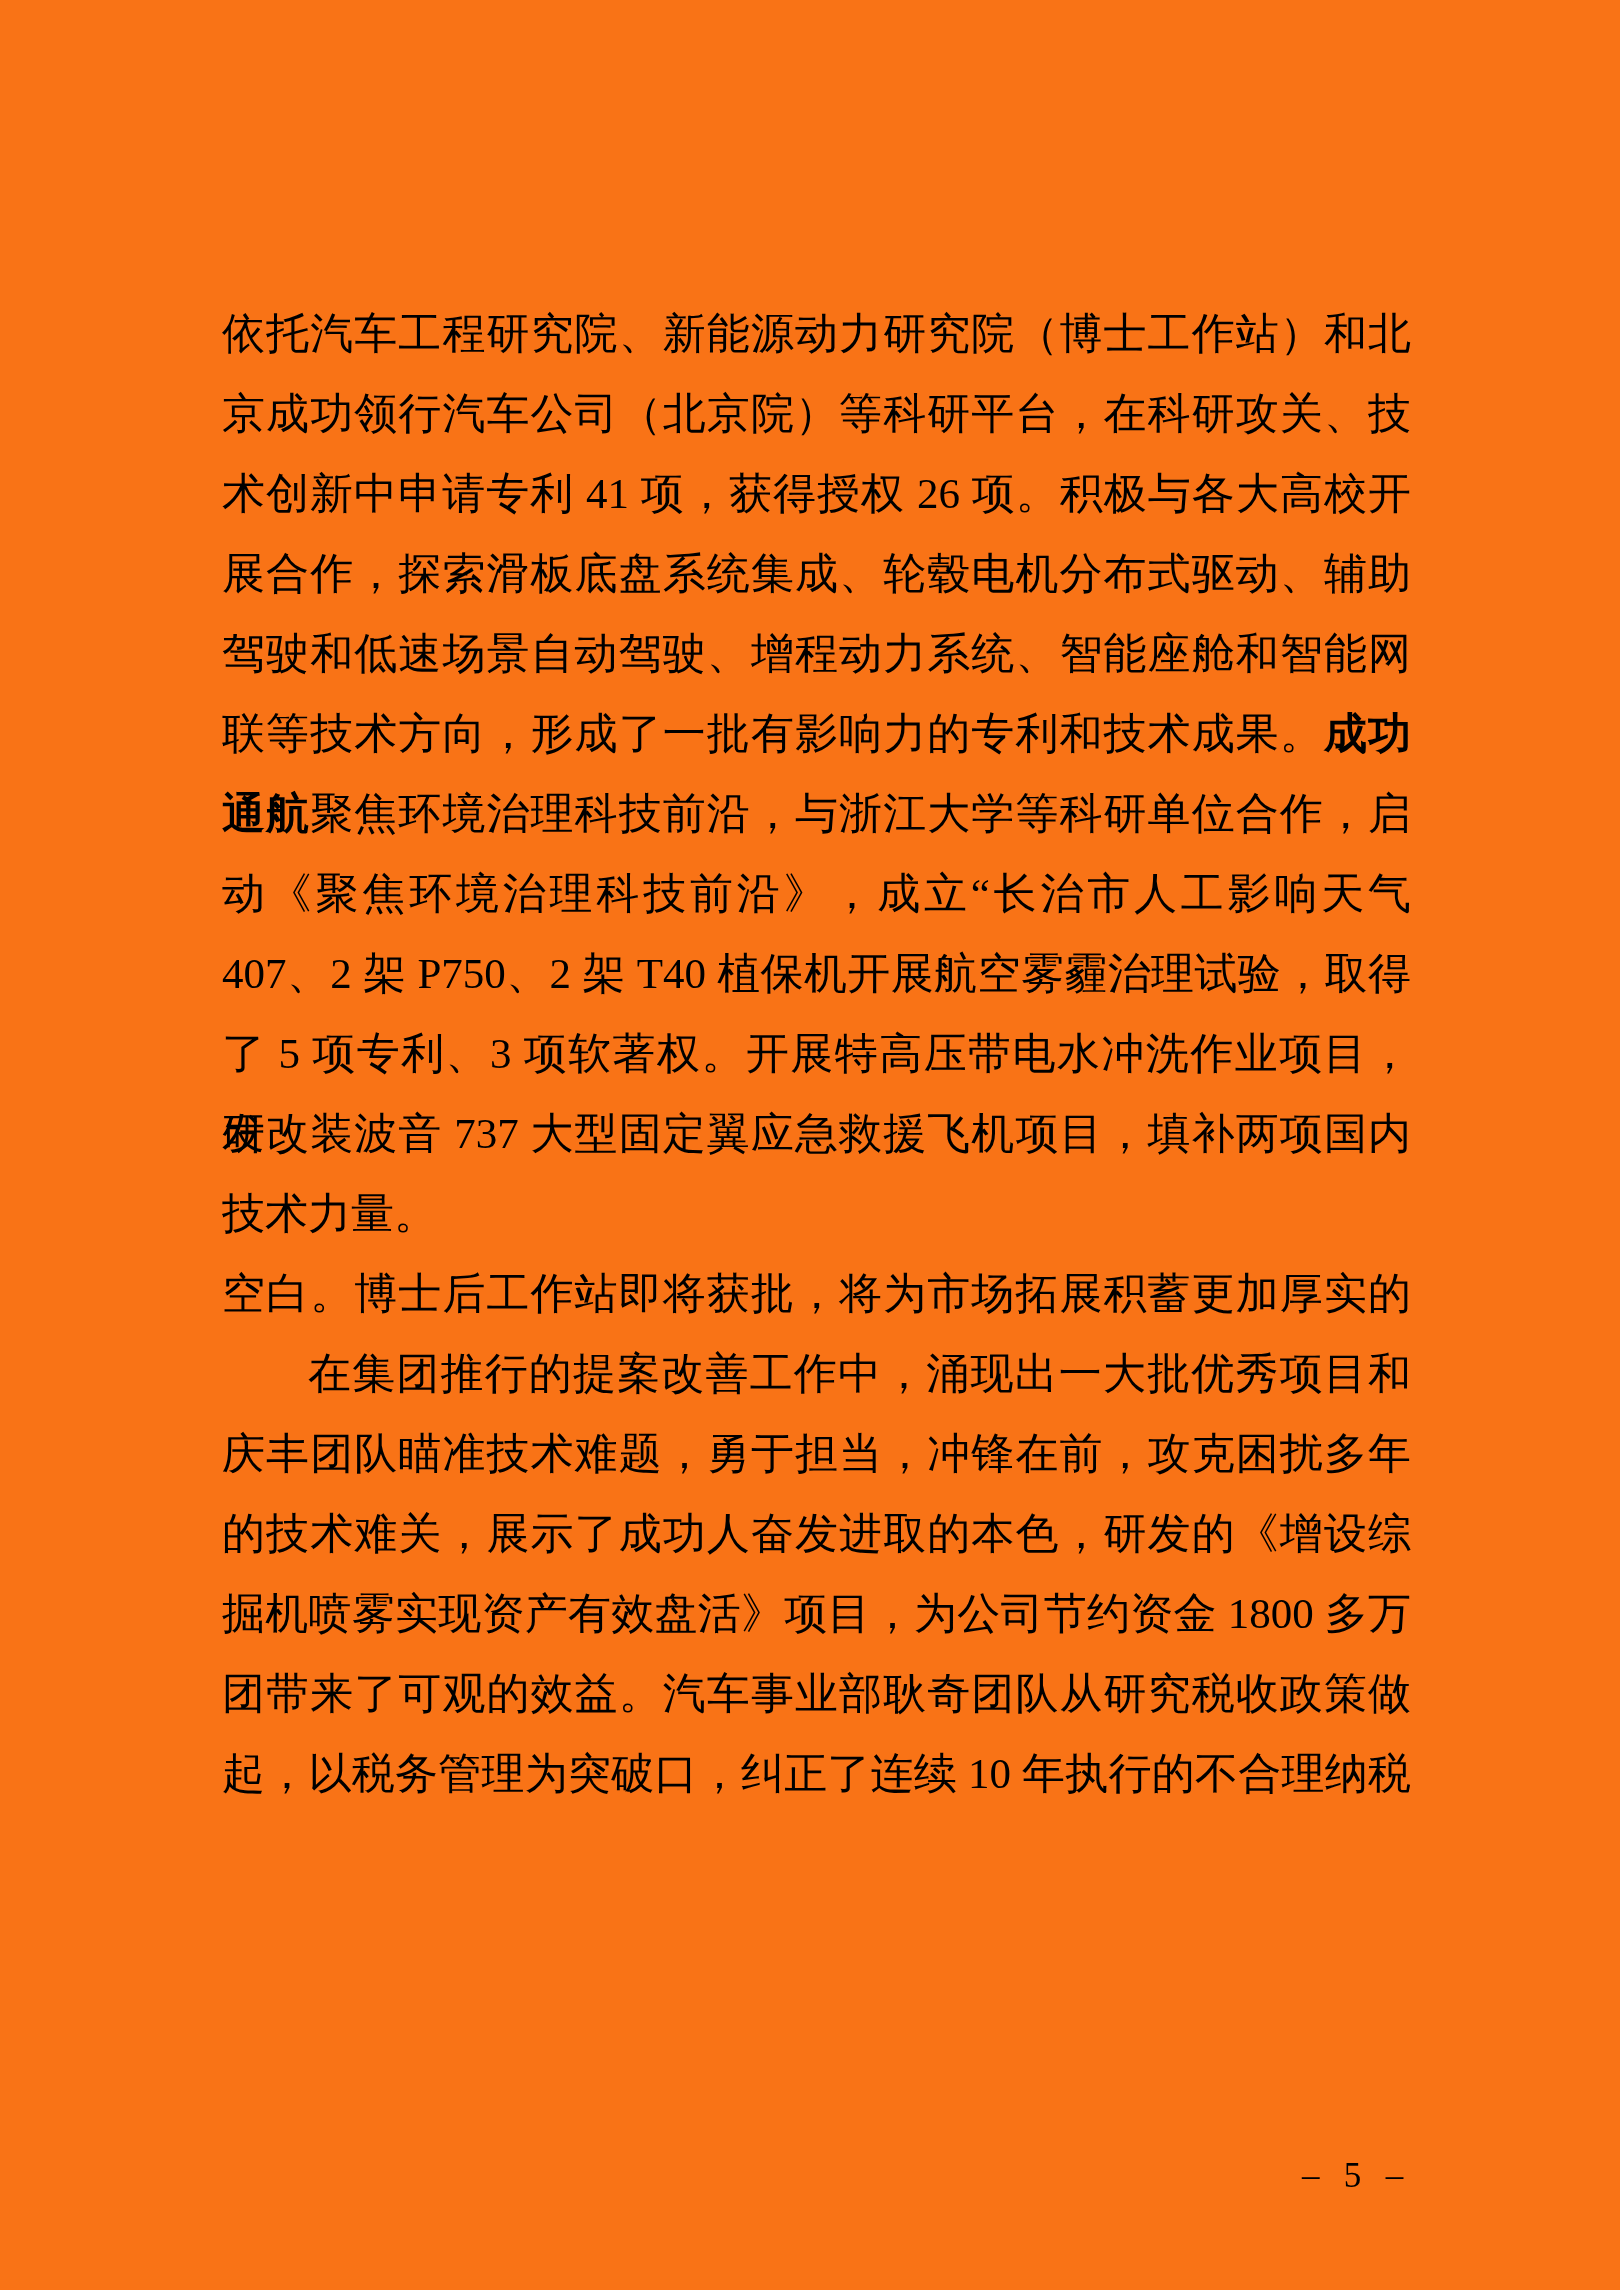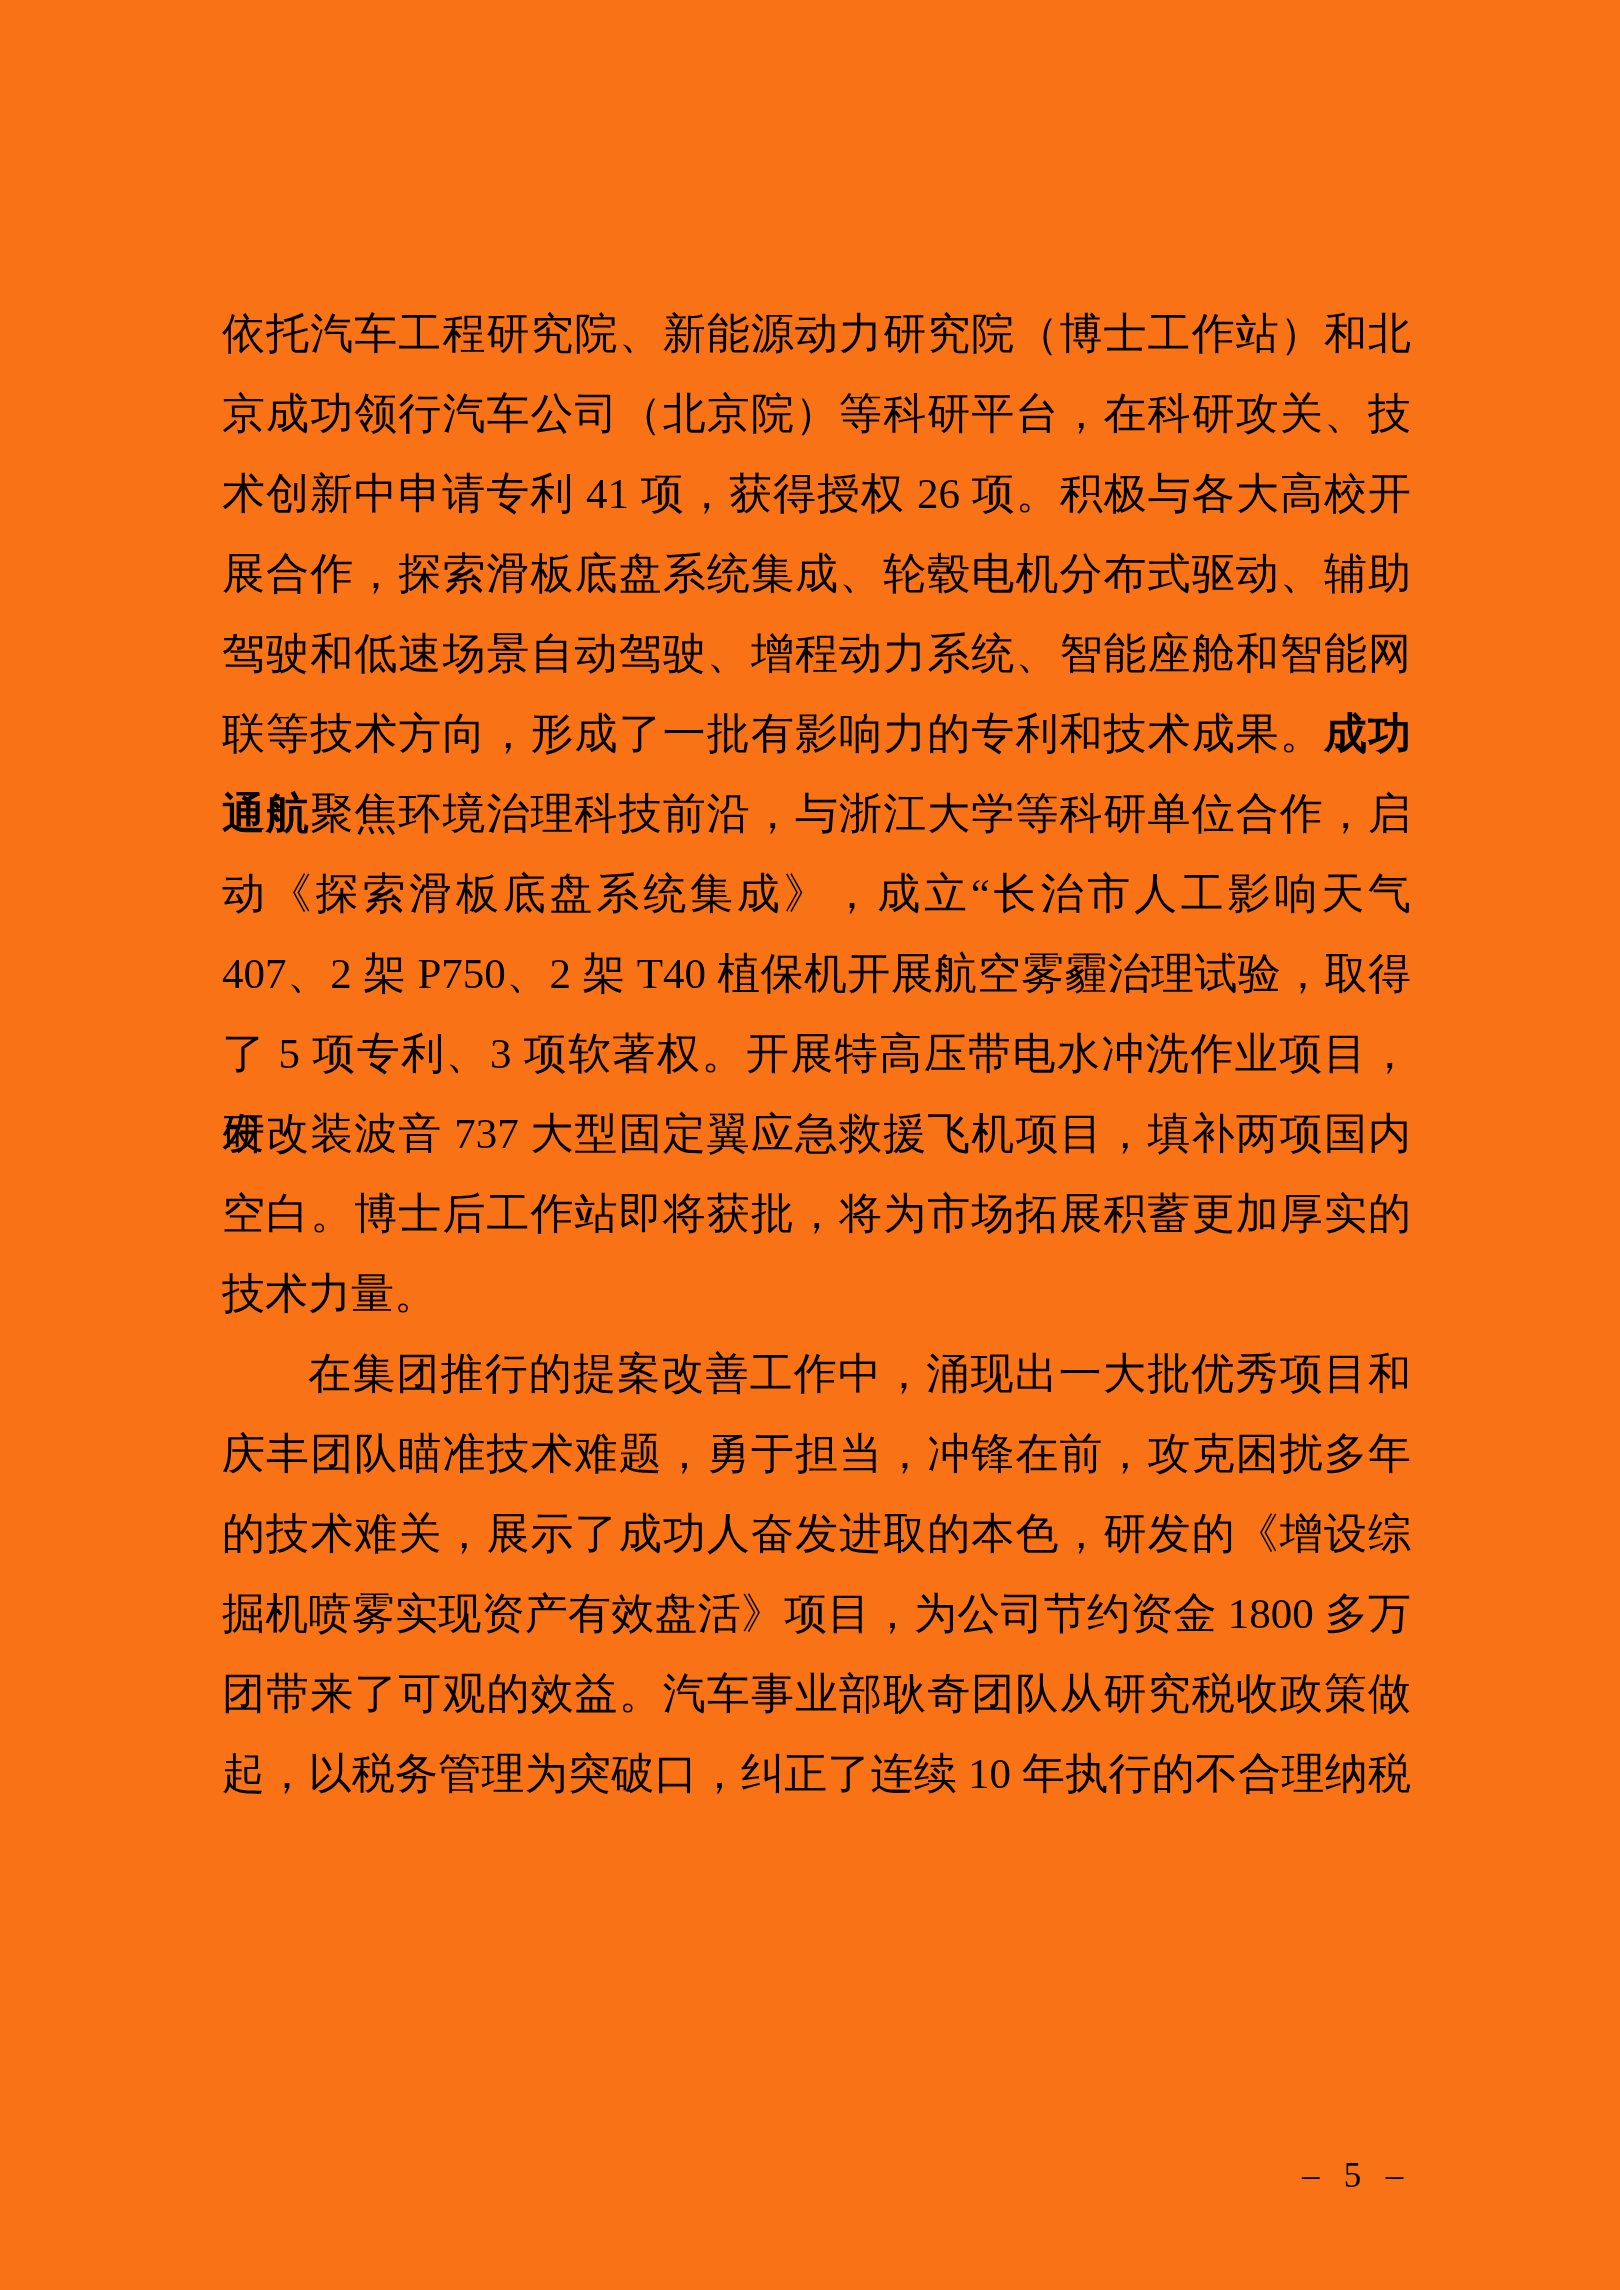--- a/index.html
+++ b/index.html
@@ -62,26 +62,26 @@
 
 <div class="page">
   <div class="text-block">
       <div class="line"><span>依托汽车工程研究院、新能源动力研究院（博士工作站）和北</span></div>
       <div class="line"><span>京成功领行汽车公司（北京院）等科研平台，在科研攻关、技</span></div>
       <div class="line"><span>术创新中申请专利 41 项，获得授权 26 项。积极与各大高校开</span></div>
       <div class="line"><span>展合作，探索滑板底盘系统集成、轮毂电机分布式驱动、辅助</span></div>
       <div class="line"><span>驾驶和低速场景自动驾驶、增程动力系统、智能座舱和智能网</span></div>
       <div class="line"><span>联等技术方向，形成了一批有影响力的专利和技术成果。</span><span class="seg-bold">成功</span></div>
       <div class="line"><span class="seg-bold">通航</span><span>聚焦环境治理科技前沿，与浙江大学等科研单位合作，启</span></div>
-      <div class="line"><span>动《探索滑板底盘系统集成》，成立“长治市人工影响天气</span></div>
+      <div class="line"><span>动《聚焦环境治理科技前沿》，成立“长治市人工影响天气</span></div>
       <div class="line"><span>407、2 架 P750、2 架 T40 植保机开展航空雾霾治理试验，取得</span></div>
       <div class="line"><span>了 5 项专利、3 项软著权。开展特高压带电水冲洗作业项目，研</span></div>
       <div class="line"><span>发改装波音 737 大型固定翼应急救援飞机项目，填补两项国内</span></div>
+      <div class="line no-justify"><span>技术力量。</span></div>
       <div class="line"><span>空白。博士后工作站即将获批，将为市场拓展积蓄更加厚实的</span></div>
-      <div class="line no-justify"><span>技术力量。</span></div>
       <div class="line indent"><span>在集团推行的提案改善工作中，涌现出一大批优秀项目和</span></div>
       <div class="line"><span>庆丰团队瞄准技术难题，勇于担当，冲锋在前，攻克困扰多年</span></div>
       <div class="line"><span>的技术难关，展示了成功人奋发进取的本色，研发的《增设综</span></div>
       <div class="line"><span>掘机喷雾实现资产有效盘活》项目，为公司节约资金 1800 多万</span></div>
       <div class="line"><span>团带来了可观的效益。汽车事业部耿奇团队从研究税收政策做</span></div>
       <div class="line"><span>起，以税务管理为突破口，纠正了连续 10 年执行的不合理纳税</span></div>
     </div>
   <div class="footer-pageno">– 5 –</div>
 </div>
 

